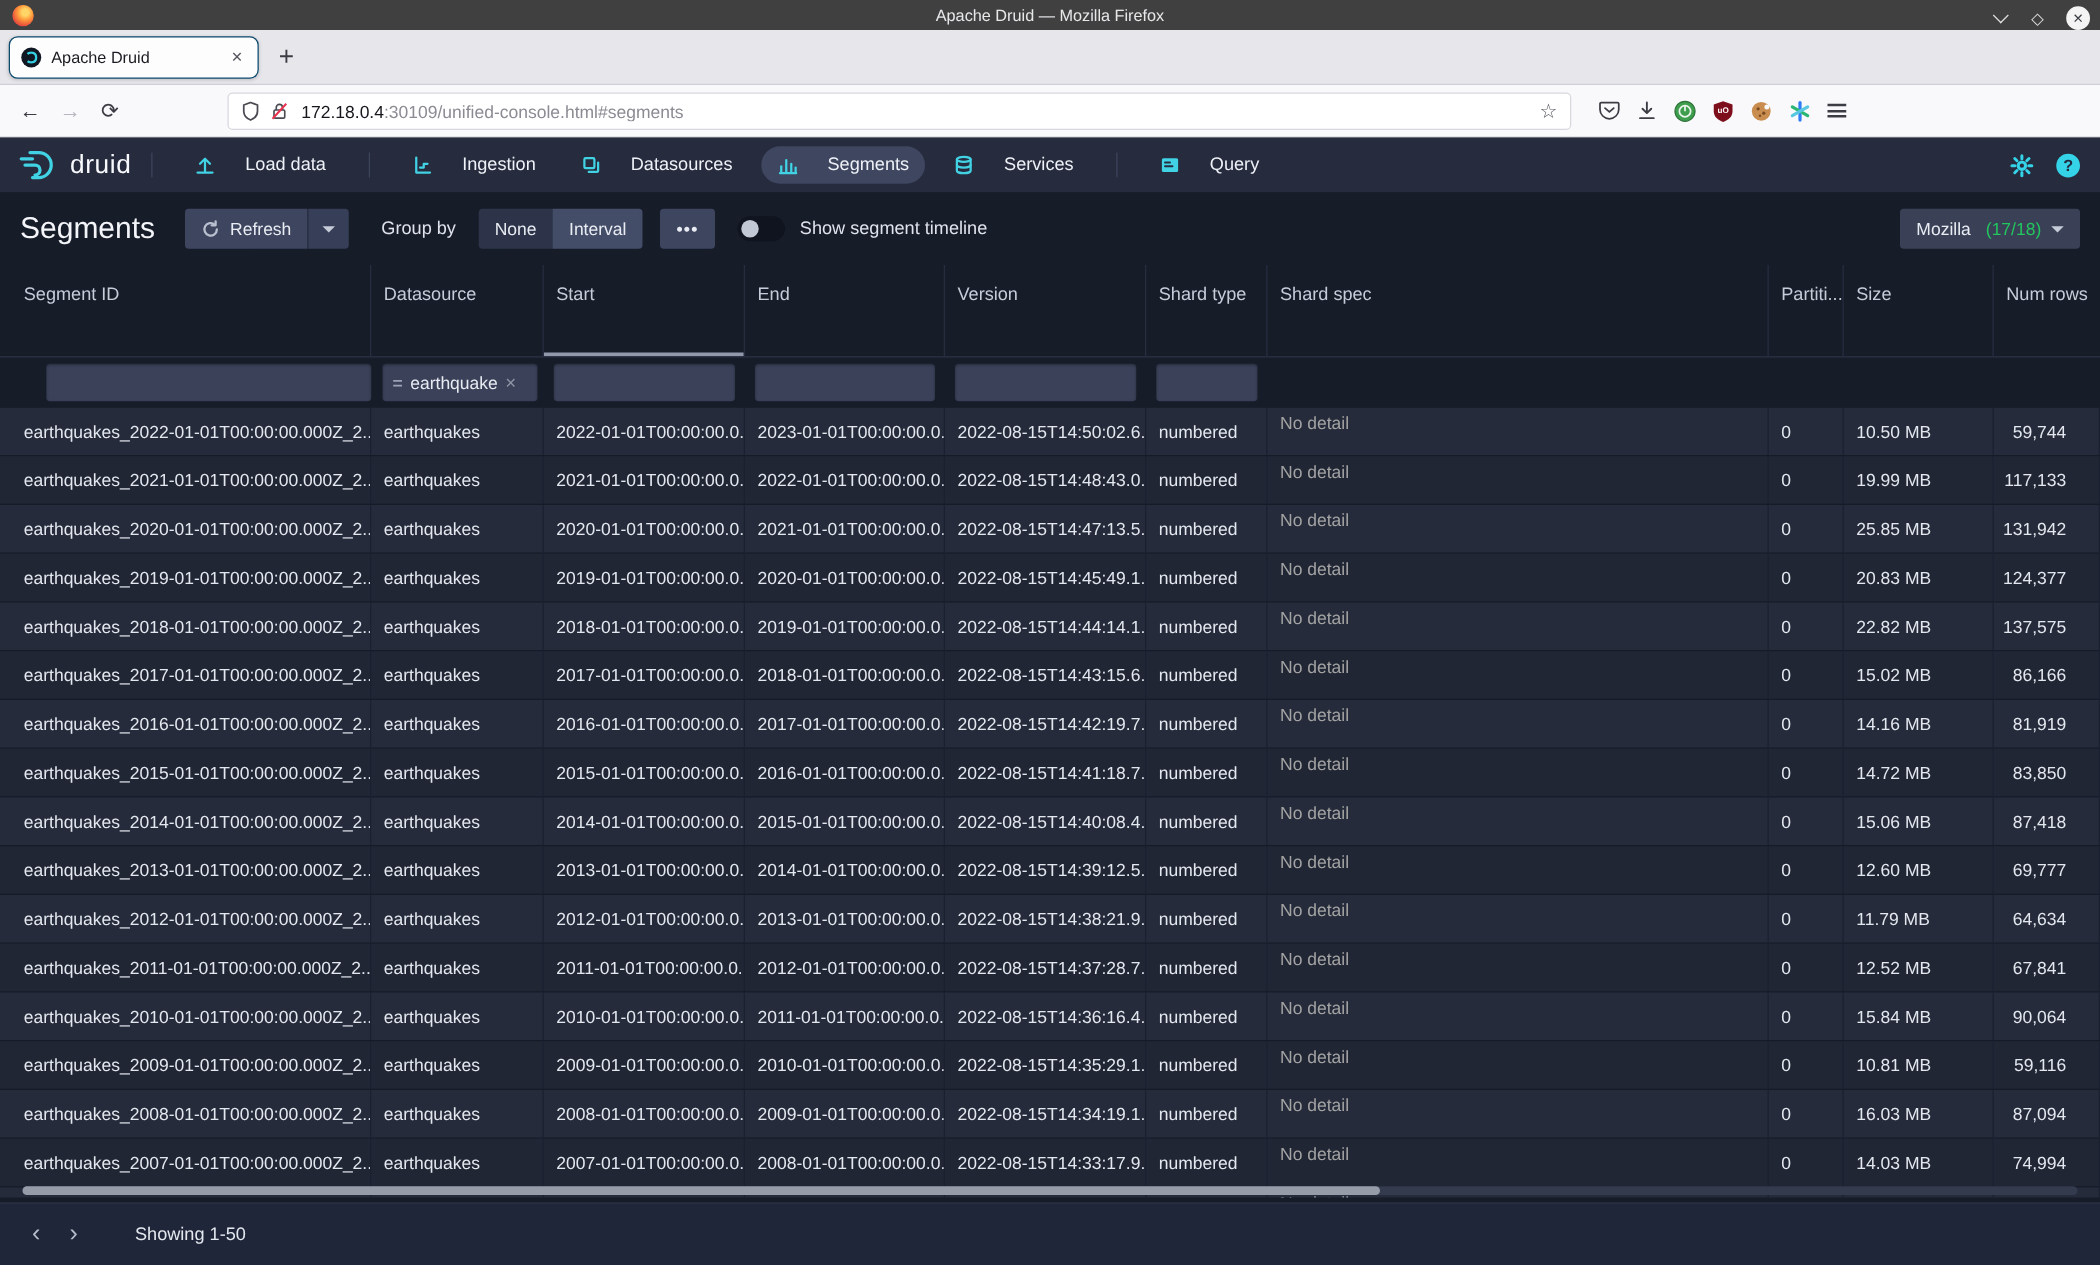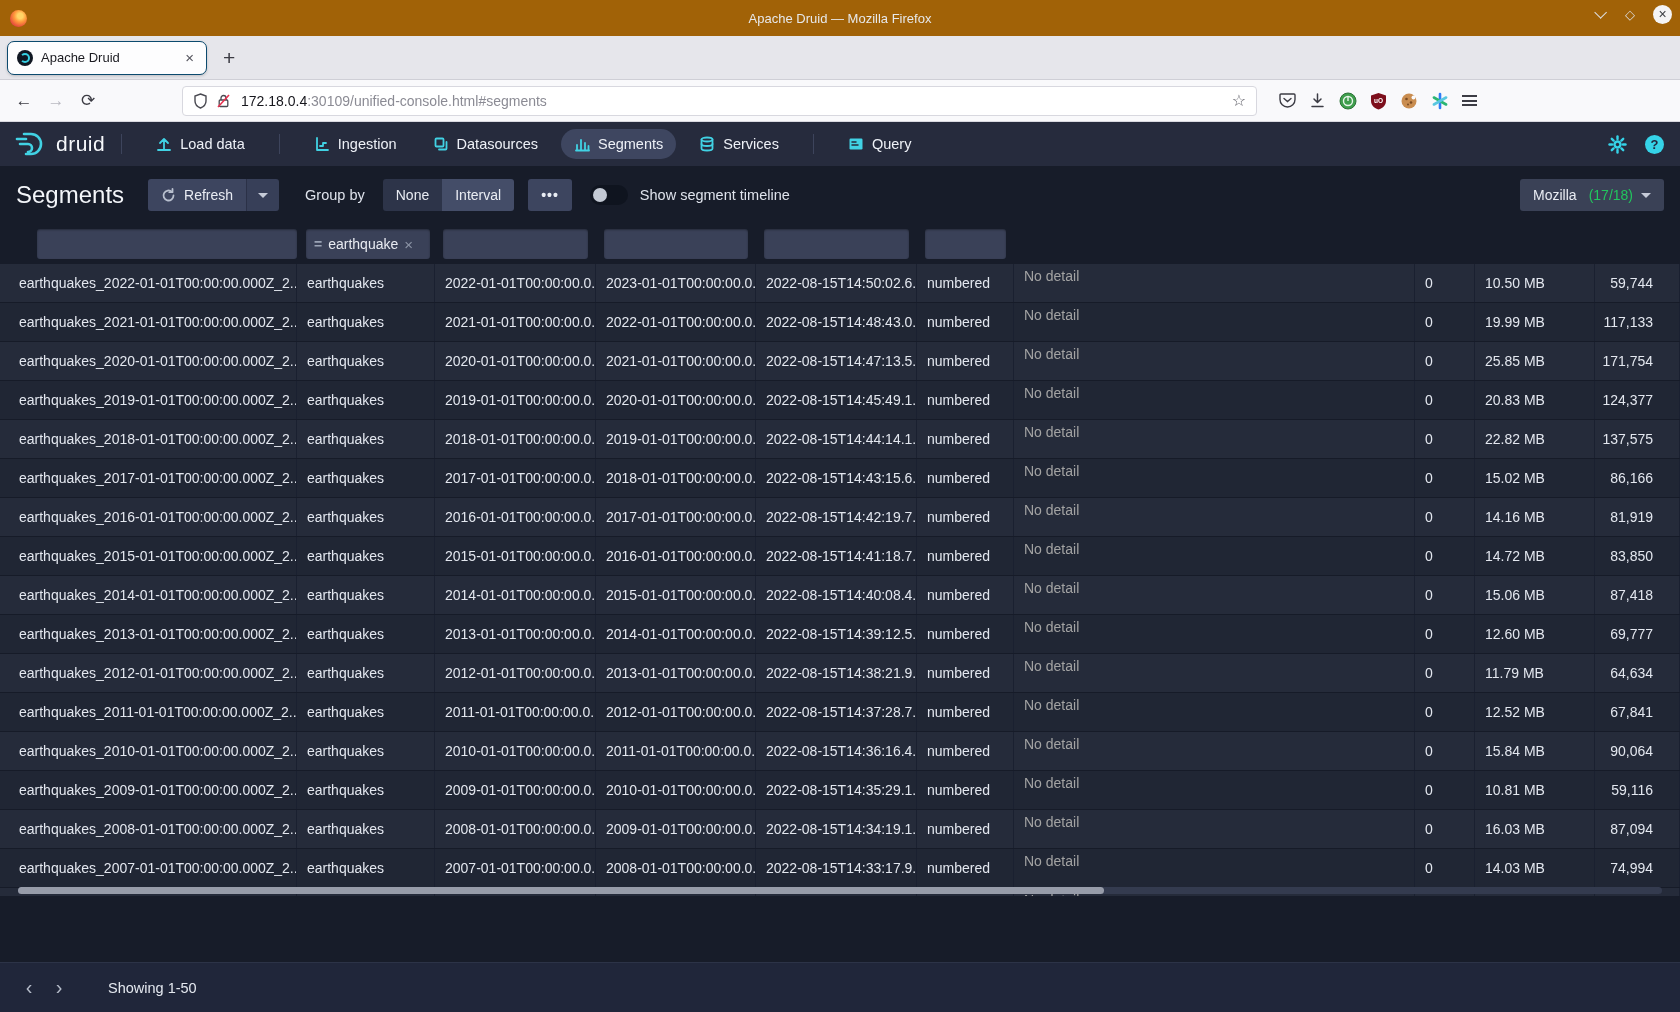--- a/index.html
+++ b/index.html
@@ -1,21 +1,21 @@
 <!DOCTYPE html>
 <html><head>
 <meta charset="utf-8">
 <style>
   * { margin:0; padding:0; box-sizing:border-box; }
   html,body { background:#000; }
   body { font-family:"Liberation Sans", sans-serif; }
   .window { position:relative; width:1680px; height:1012px; overflow:hidden; background:#171c29; }
 
   
-  .titlebar { height:36px; background:#a16207; display:flex; align-items:center; position:relative; }
+  .titlebar { height:24px; background:#404040; display:flex; align-items:center; position:relative; }
   .ff-logo { width:17px; height:17px; border-radius:50%; margin-left:10px;
     background:radial-gradient(circle at 60% 35%, #ffd567 0 18%, #ff9a3c 40%, #e8523b 70%, #b5256d 100%); }
   .win-title { position:absolute; left:0; right:0; text-align:center; color:#e7e8ea; font-size:13px; }
   .win-controls { position:absolute; right:8px; top:0; height:28px; display:flex; align-items:center; gap:14px; }
   .wc { color:#dddee0; font-size:13px; width:18px; text-align:center; cursor:default; }
   .wc-close { width:19px; height:19px; background:#f4f4f5; border-radius:50%; color:#3a3d42; font-size:14px; line-height:19px; }
   .chev-down { width:9px; height:9px; border-right:1.6px solid #dddee0; border-bottom:1.6px solid #dddee0; transform:rotate(45deg) translateY(-3px); display:inline-block; }
 
   .tabstrip { height:44px; background:#e6e6eb; display:flex; align-items:center; border-bottom:1px solid #cfcfd6; }
   .tab { margin-left:7px; width:200px; height:34px; background:#fdfdfe; border:1px solid #0c4a6e; border-radius:7px;
@@ -36,21 +36,21 @@
   .url-star { color:#5a5a63; font-size:16px; }
   .tool-icons { display:flex; align-items:center; gap:13px; margin-left:22px; }
   .hamburger { width:15px; height:11px; border-top:2px solid #3c3c44; border-bottom:2px solid #3c3c44; position:relative; }
   .hamburger::after { content:""; position:absolute; left:0; right:0; top:2.5px; border-top:2px solid #3c3c44; }
 
   
   .druid-nav { height:44px; background:#262b3d; display:flex; align-items:center; }
   .brand { display:flex; align-items:center; margin-left:14px; }
   .brand-word { color:#f7f9fc; font-size:21px; letter-spacing:.5px; margin-left:8px; }
   .nav-divider { width:1px; height:20px; background:#3d445c; margin:0 16px; }
-  .nav-item { display:flex; align-items:center; gap:8px; padding:7px 13px; border-radius:16px; margin:0 5px; color:#eef1f7; font-size:14.5px; }
+  .nav-item { display:flex; align-items:center; gap:24px; padding:7px 13px; border-radius:16px; margin:0 5px; color:#eef1f7; font-size:14.5px; }
   .nav-item.active { background:#3e4660; }
   .nav-right { margin-left:auto; display:flex; align-items:center; gap:18px; margin-right:16px; }
   .help-circle { width:19px; height:19px; border-radius:50%; background:#35d3e8; color:#222840; font-weight:bold; font-size:13px; text-align:center; line-height:19px; }
   svg.cy { stroke:#41d2e4; fill:none; stroke-width:1.8; stroke-linecap:round; stroke-linejoin:round; }
 
   
   .view-header { height:58px; display:flex; align-items:center; background:#171c29; }
   .page-title { color:#f3f5f9; font-size:24px; font-weight:400; margin-left:16px; margin-right:24px; }
   .btn { background:#3d455f; color:#e9ecf3; font-size:14px; height:32px; display:flex; align-items:center; border-radius:3px; padding:0 13px; }
   .split { display:flex;justify-content:center; }
@@ -289,20 +289,32 @@
       </div>
     <span class="lbl" style="margin-left:12px">Show segment timeline</span>
     <div class="btn columns-btn">
       <span>Mozilla</span>
         <span class="dim">(17/18)</span>
       <span class="caret"></span>
     </div>
   </div>
 
   <div class="tbl">
+    <div class="trow thead">
+      <div class="cell c0">Segment ID</div>
+      <div class="cell c1">Datasource</div>
+      <div class="cell c2 sorted">Start</div>
+      <div class="cell c3">End</div>
+      <div class="cell c4">Version</div>
+      <div class="cell c5">Shard type</div>
+      <div class="cell c6">Shard spec</div>
+      <div class="cell c7">Partiti...</div>
+      <div class="cell c8">Size</div>
+      <div class="cell c9">Num rows</div>
+    </div>
 
     <div class="filterrow">
       <div class="fcell c0">
           <div class="finput" style="margin-left:18px;width:270px;"></div>
         </div>
       <div class="fcell c1">
           <div class="finput tagbox" style="margin-left:9px;width:124px;">
         <span class="tag-op">=</span>
         <span>earthquake</span>
         <span class="tag-x">×</span>
@@ -350,21 +362,21 @@
         <div class="drow">
     <div class="cell c0">earthquakes_2020-01-01T00:00:00.000Z_2...</div>
     <div class="cell c1">earthquakes</div>
     <div class="cell c2">2020-01-01T00:00:00.0...</div>
     <div class="cell c3">2021-01-01T00:00:00.0...</div>
     <div class="cell c4">2022-08-15T14:47:13.5...</div>
     <div class="cell c5">numbered</div>
     <div class="cell c6">No detail</div>
     <div class="cell c7">0</div>
     <div class="cell c8">25.85 MB</div>
-    <div class="cell c9">171,754</div>
+    <div class="cell c9">131,942</div>
   </div>
         <div class="drow">
     <div class="cell c0">earthquakes_2019-01-01T00:00:00.000Z_2...</div>
     <div class="cell c1">earthquakes</div>
     <div class="cell c2">2019-01-01T00:00:00.0...</div>
     <div class="cell c3">2020-01-01T00:00:00.0...</div>
     <div class="cell c4">2022-08-15T14:45:49.1...</div>
     <div class="cell c5">numbered</div>
     <div class="cell c6">No detail</div>
     <div class="cell c7">0</div>

